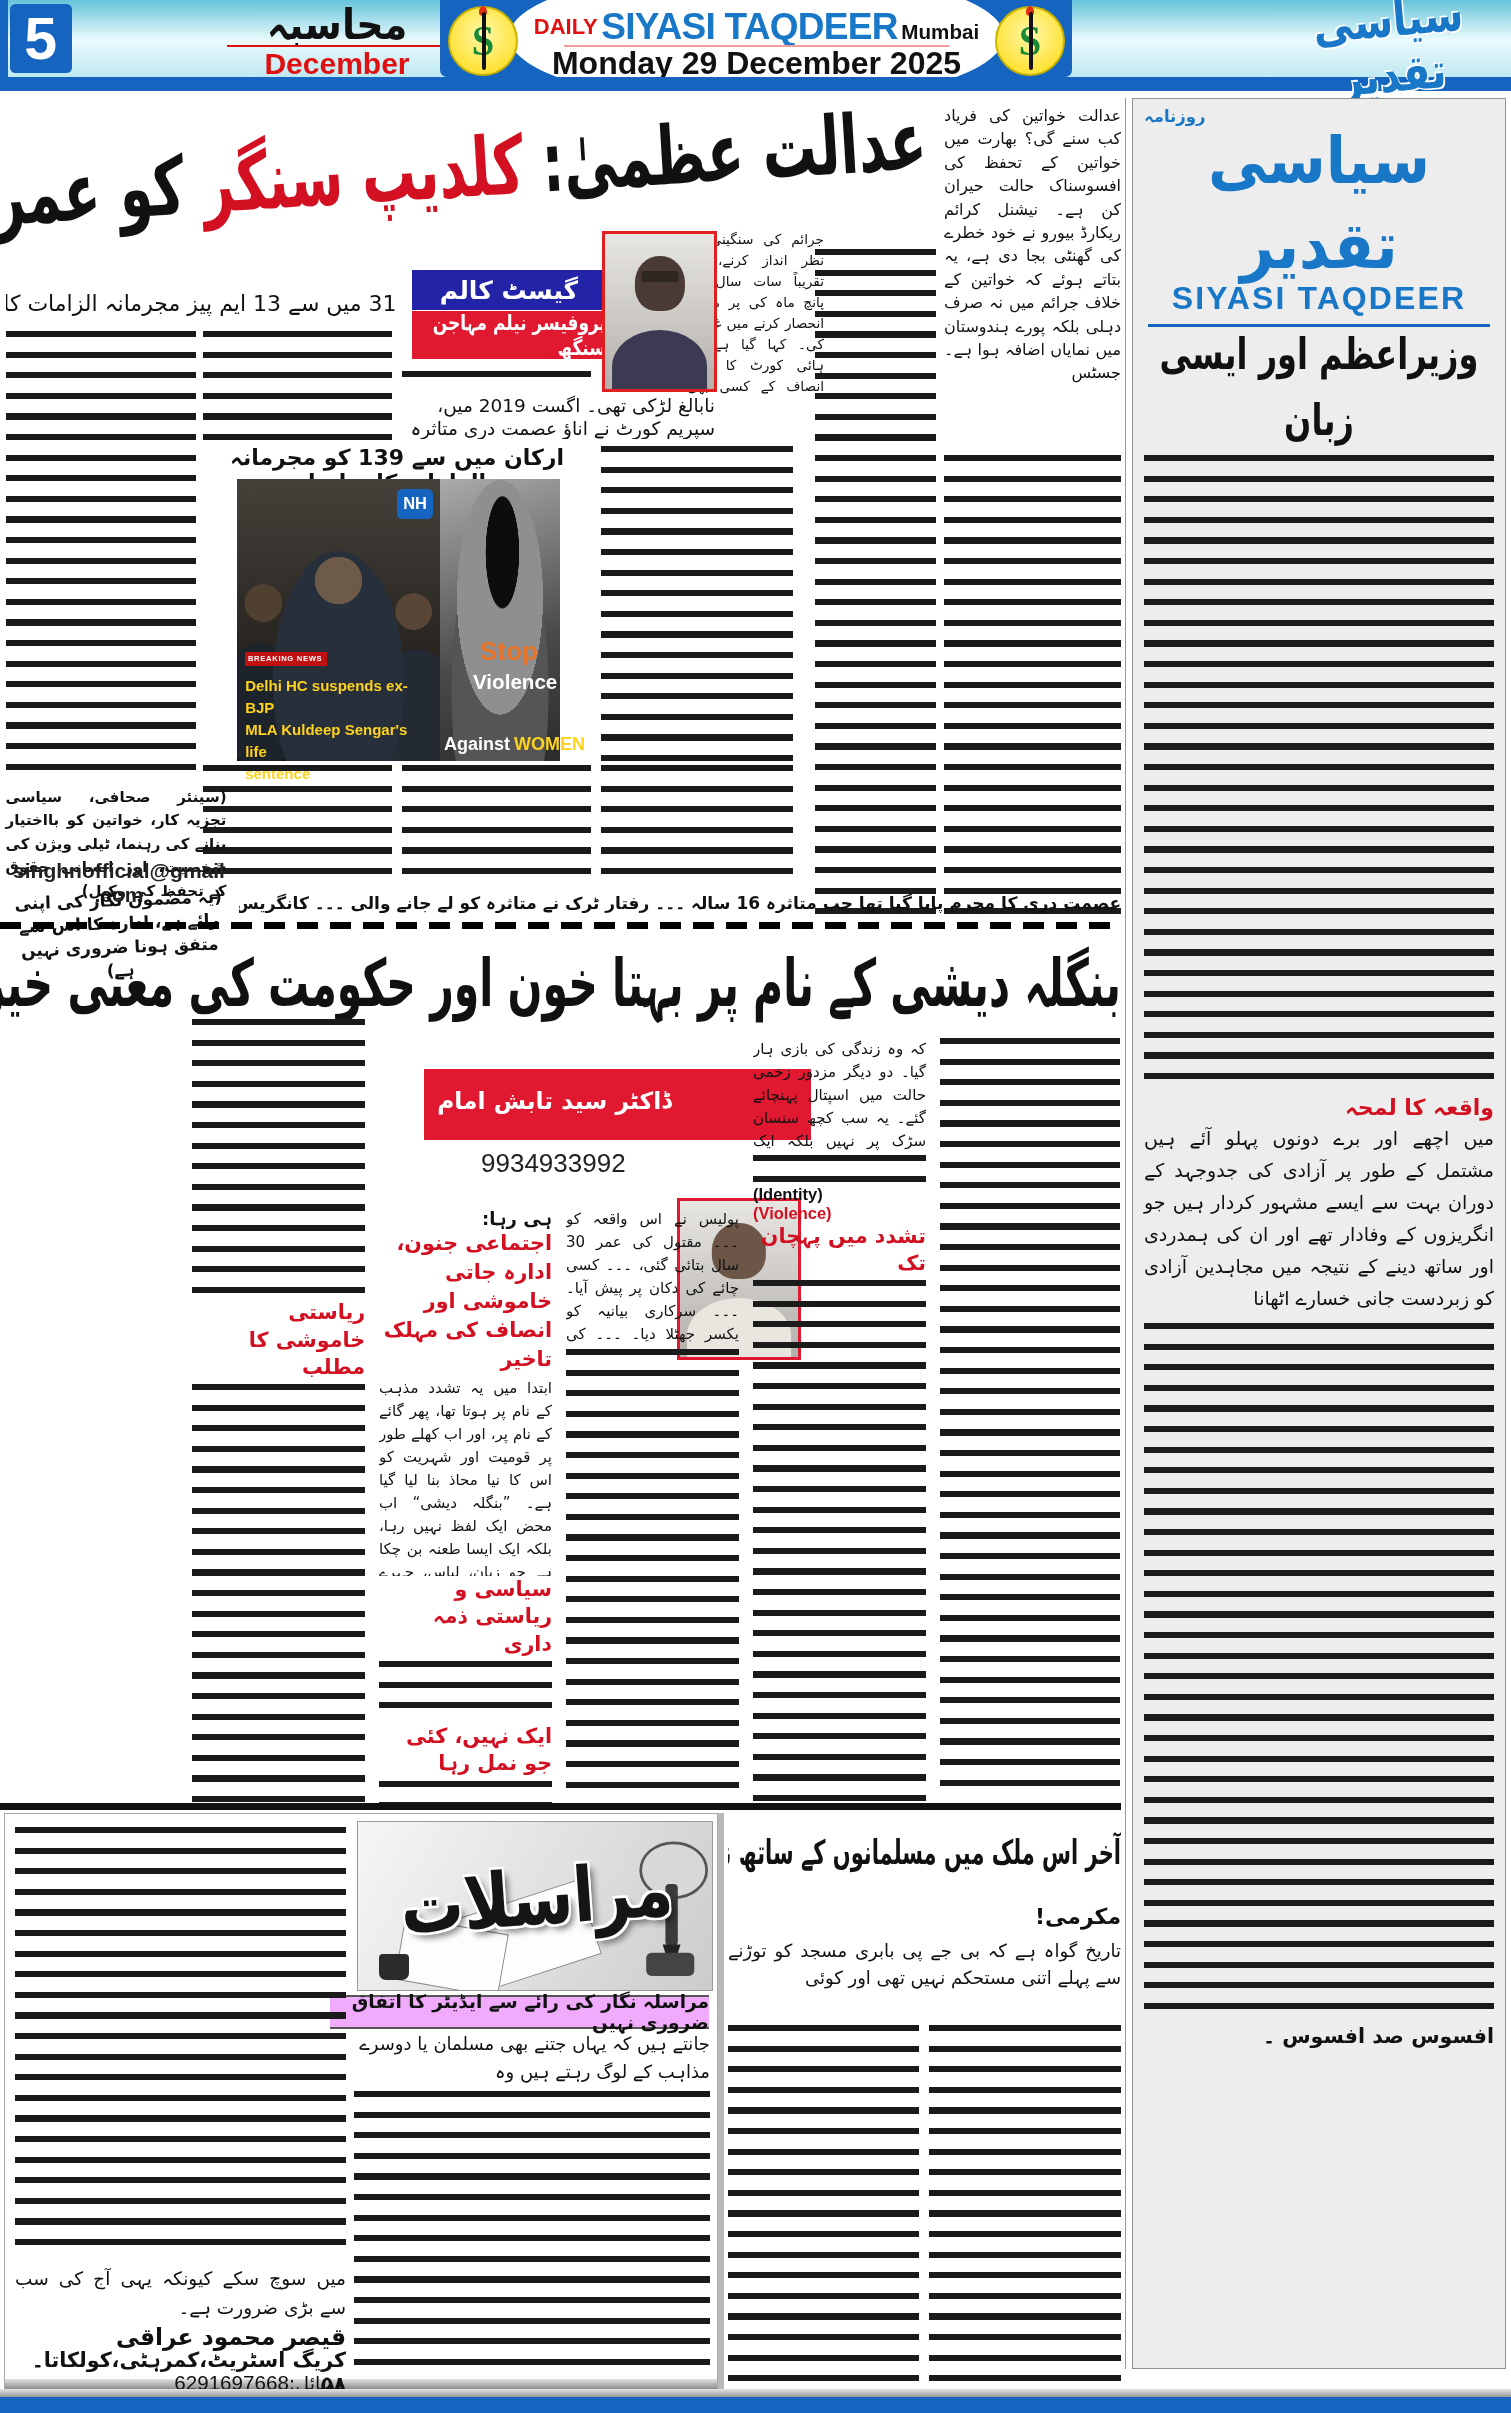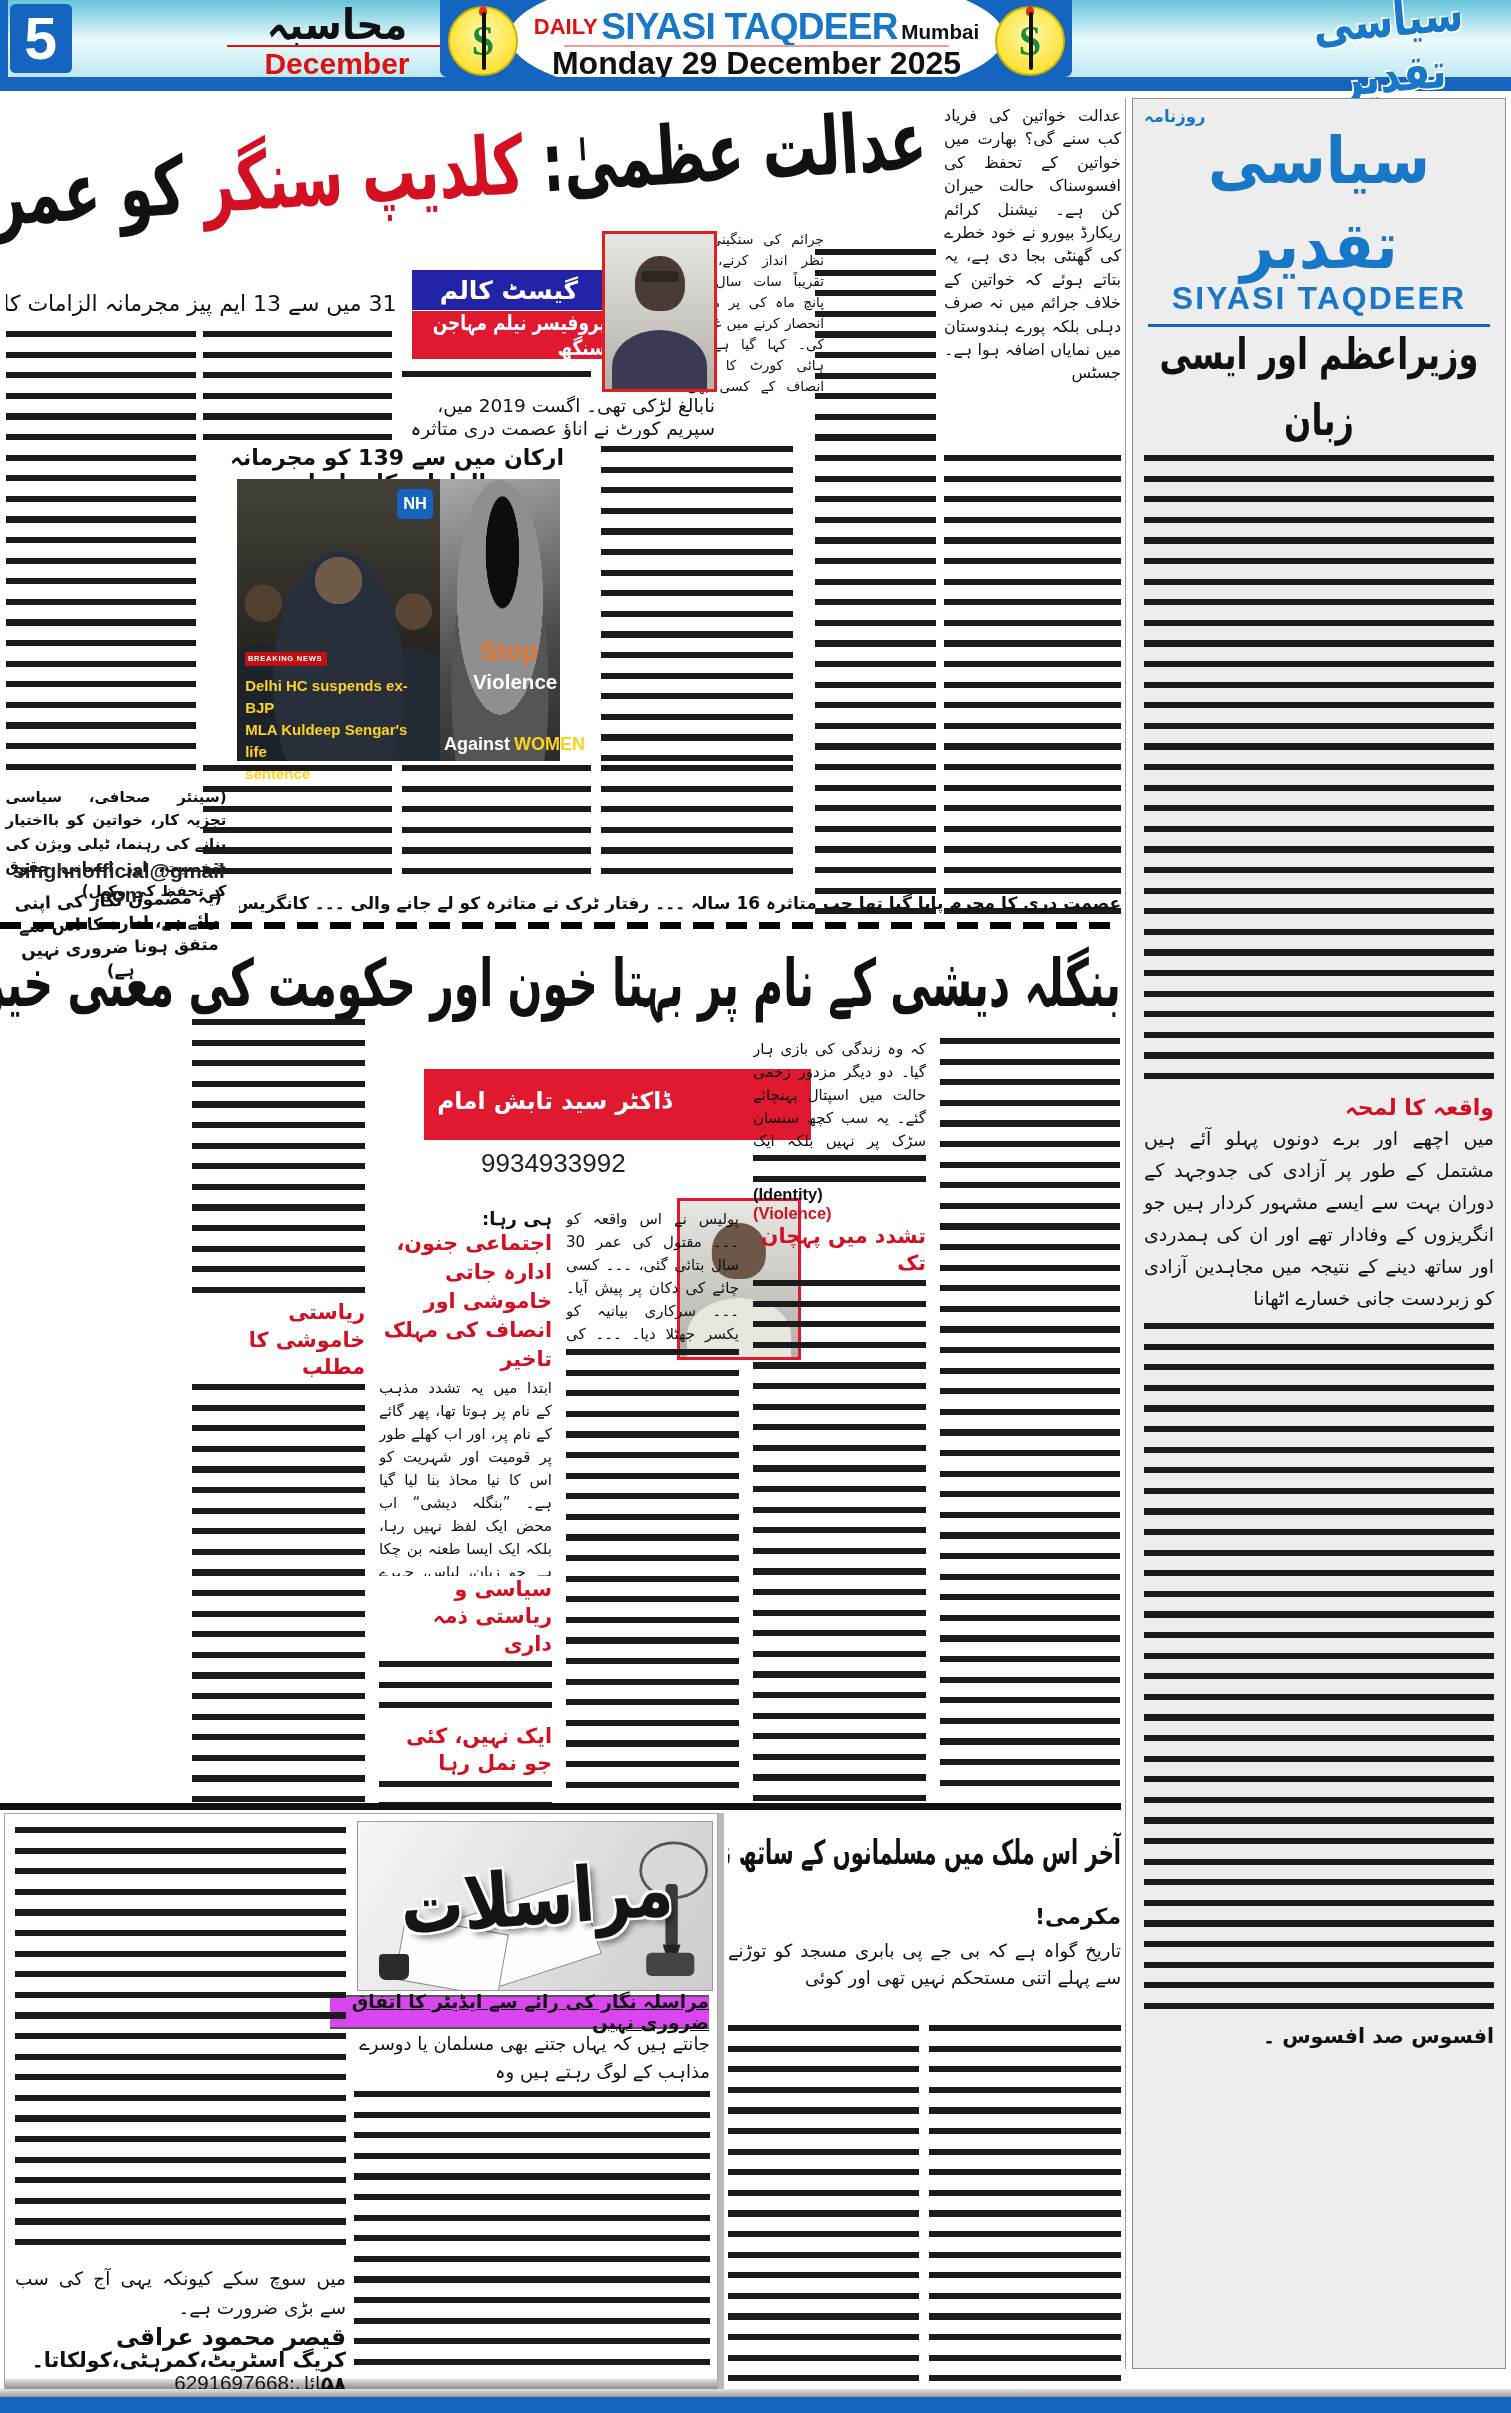--- a/index.html
+++ b/index.html
@@ -50,21 +50,21 @@
       radial-gradient(ellipse at 52% 26%,#0d0d0d 0 16.5px,transparent 17px),
       radial-gradient(ellipse at 50% 42%,#8f8f8f 0 43px,transparent 43px),
       radial-gradient(ellipse at 50% 75%,#555 0 48px,transparent 49px),
       linear-gradient(160deg,#ababab 0,#4a4a4a 60%,#2b2b2b 100%);}
   .murasalat{background:linear-gradient(120deg,#f6f6f6 0,#cccccc 100%);border:0.7px solid #9a9a9a;overflow:hidden;}
   .env{position:absolute;background:#fdfdfd;border:1.4px solid #8a8a8a;}
   .mur-title{position:absolute;left:41px;top:40px;width:275px;text-align:center;font-size:63px;font-weight:bold;color:#151515;
       transform:rotate(-4deg) scaleY(1.2);
       text-shadow:-2.1px -2.1px 0 #fff,2.1px -2.1px 0 #fff,-2.1px 2.1px 0 #fff,2.1px 2.1px 0 #fff,4.8px 4.8px 6.2px rgba(0,0,0,.45);}
   .dashes{background:repeating-linear-gradient(90deg,#000 0 20.6px,transparent 20.6px 33px);}
-  .note-strip{border-top:2.1px solid #555;border-bottom:2.1px solid #555;background:#d946ef;text-decoration:underline;}
+  .note-strip{border-top:2.1px solid #555;border-bottom:2.1px solid #555;background:#f0abfc;}
 </style>
 </head>
 <body>
 
 <div id="page">
 
   <div class="abs hdr-bg"></div>
   <div class="abs blue" style="left:0;top:77px;width:1511px;height:13.7px;"></div>
   <div class="abs blue" style="left:0;top:0;width:8.2px;height:91px;"></div>
 

